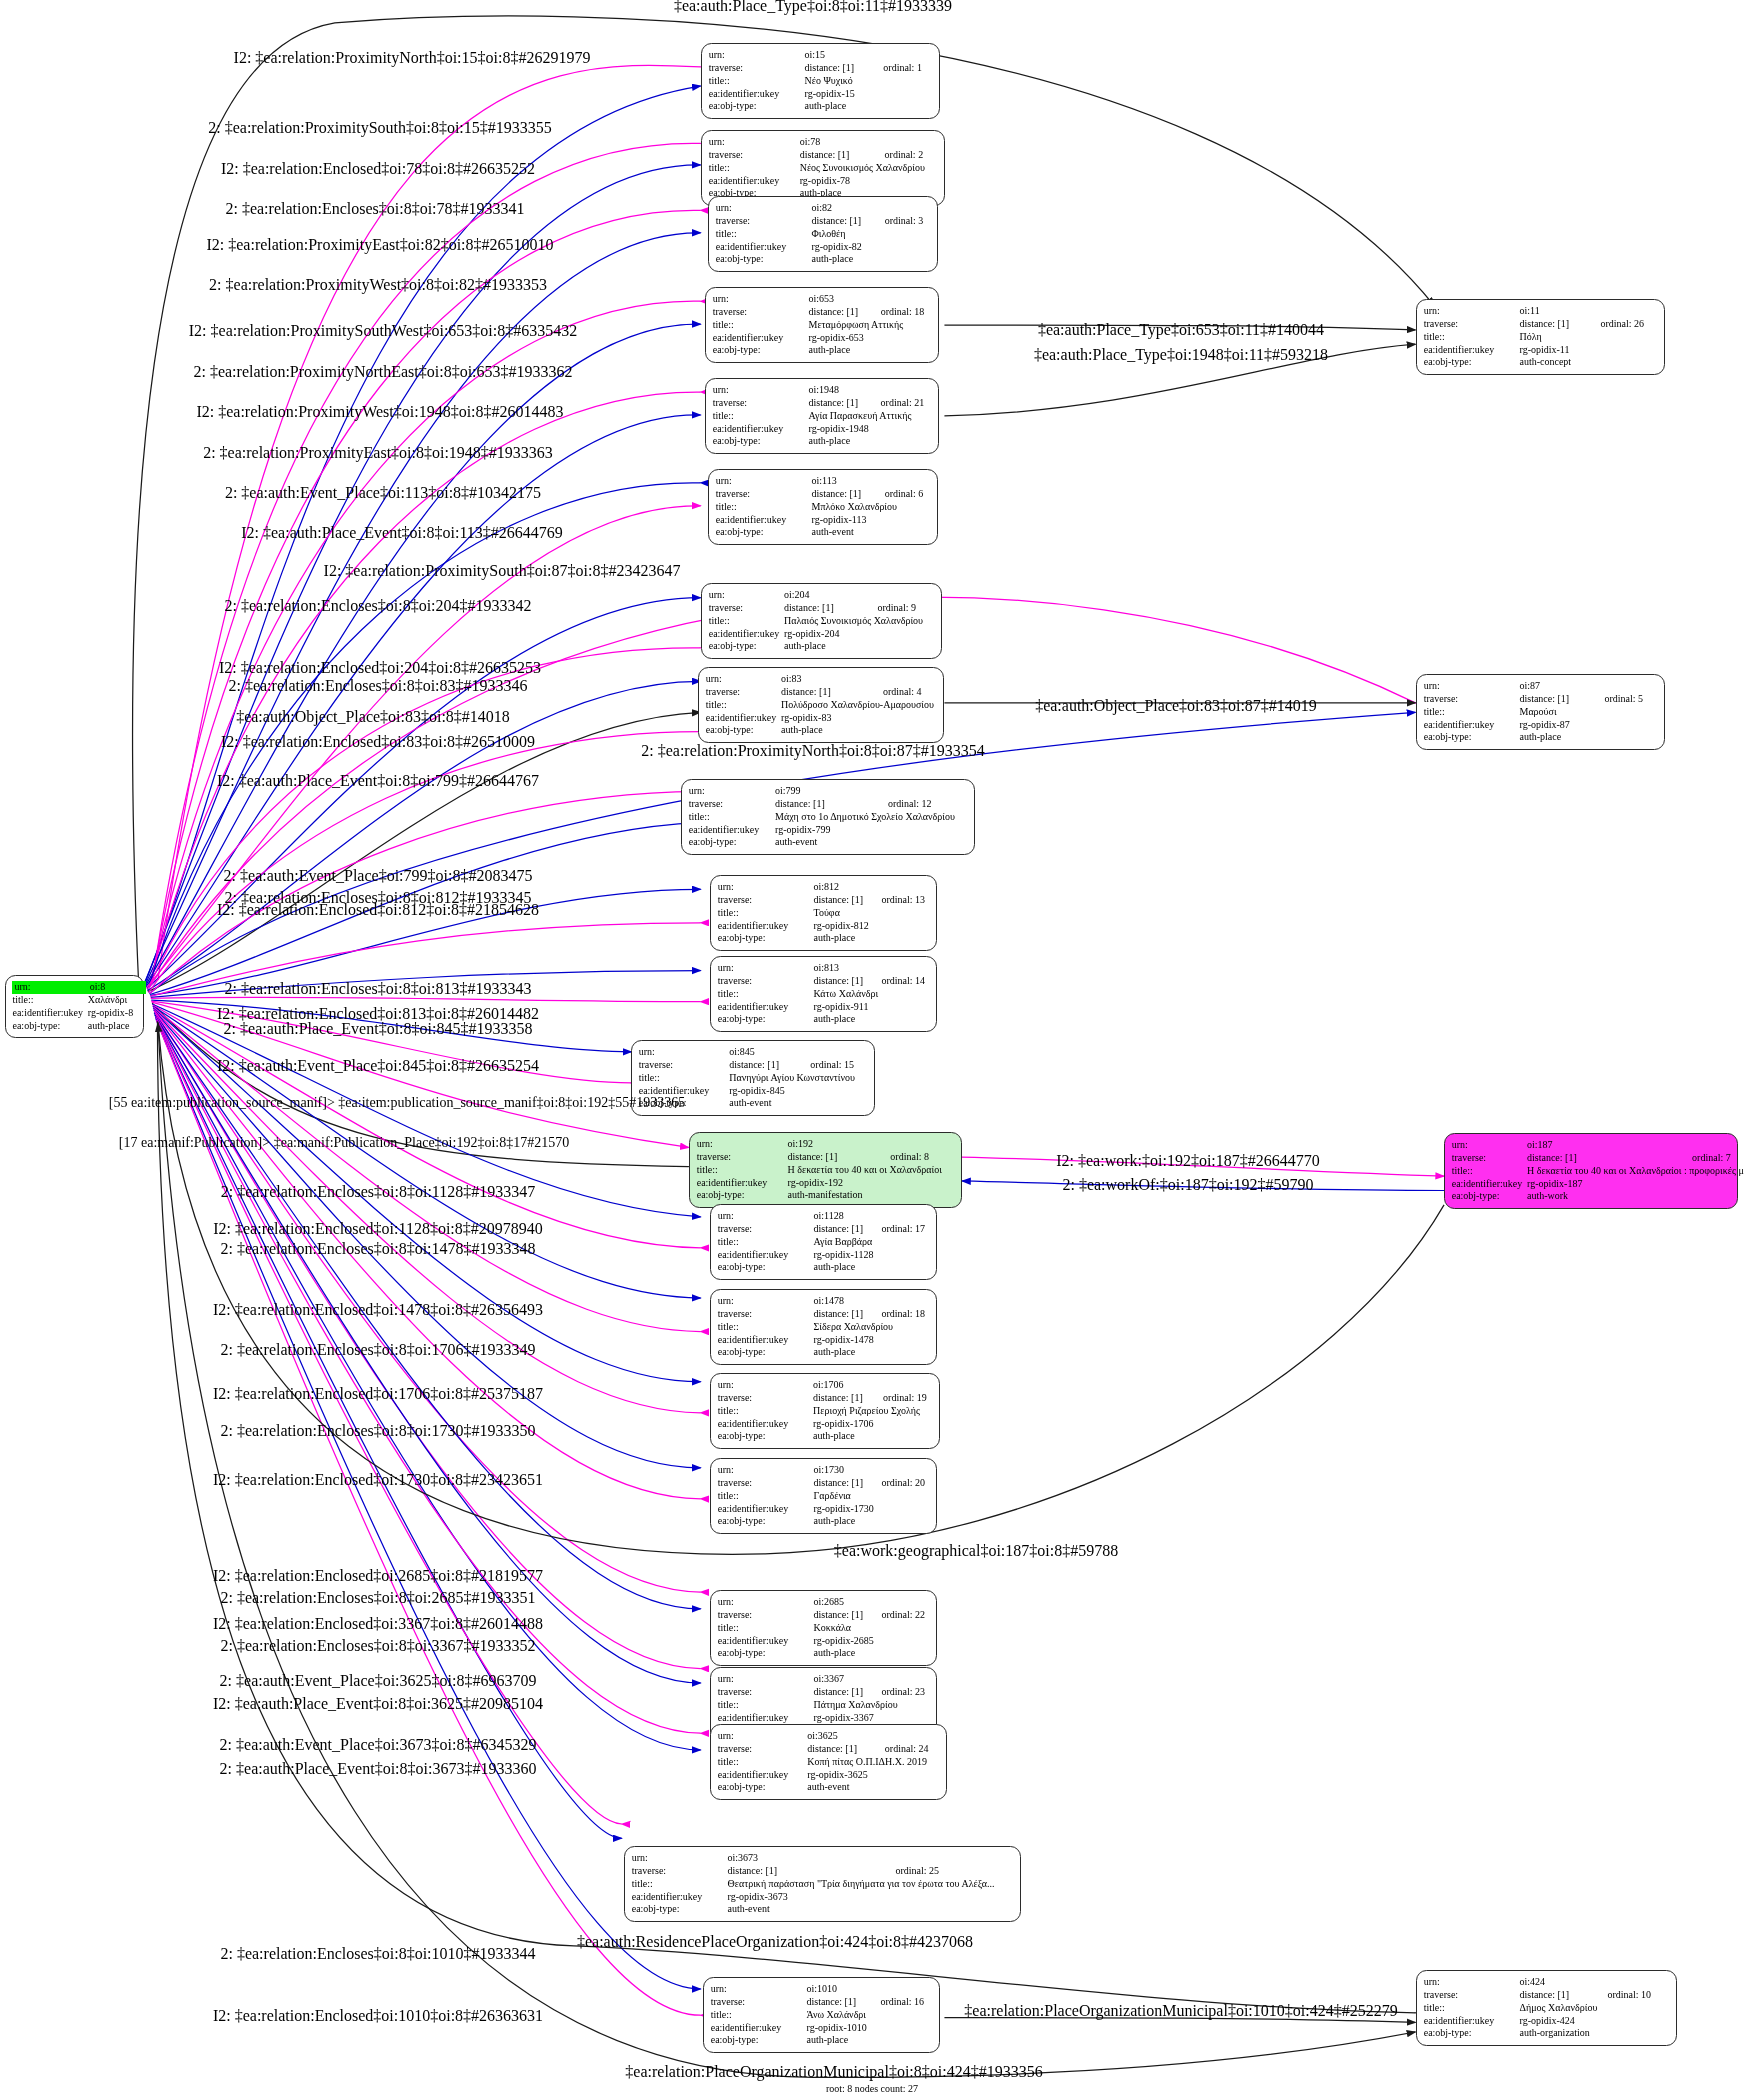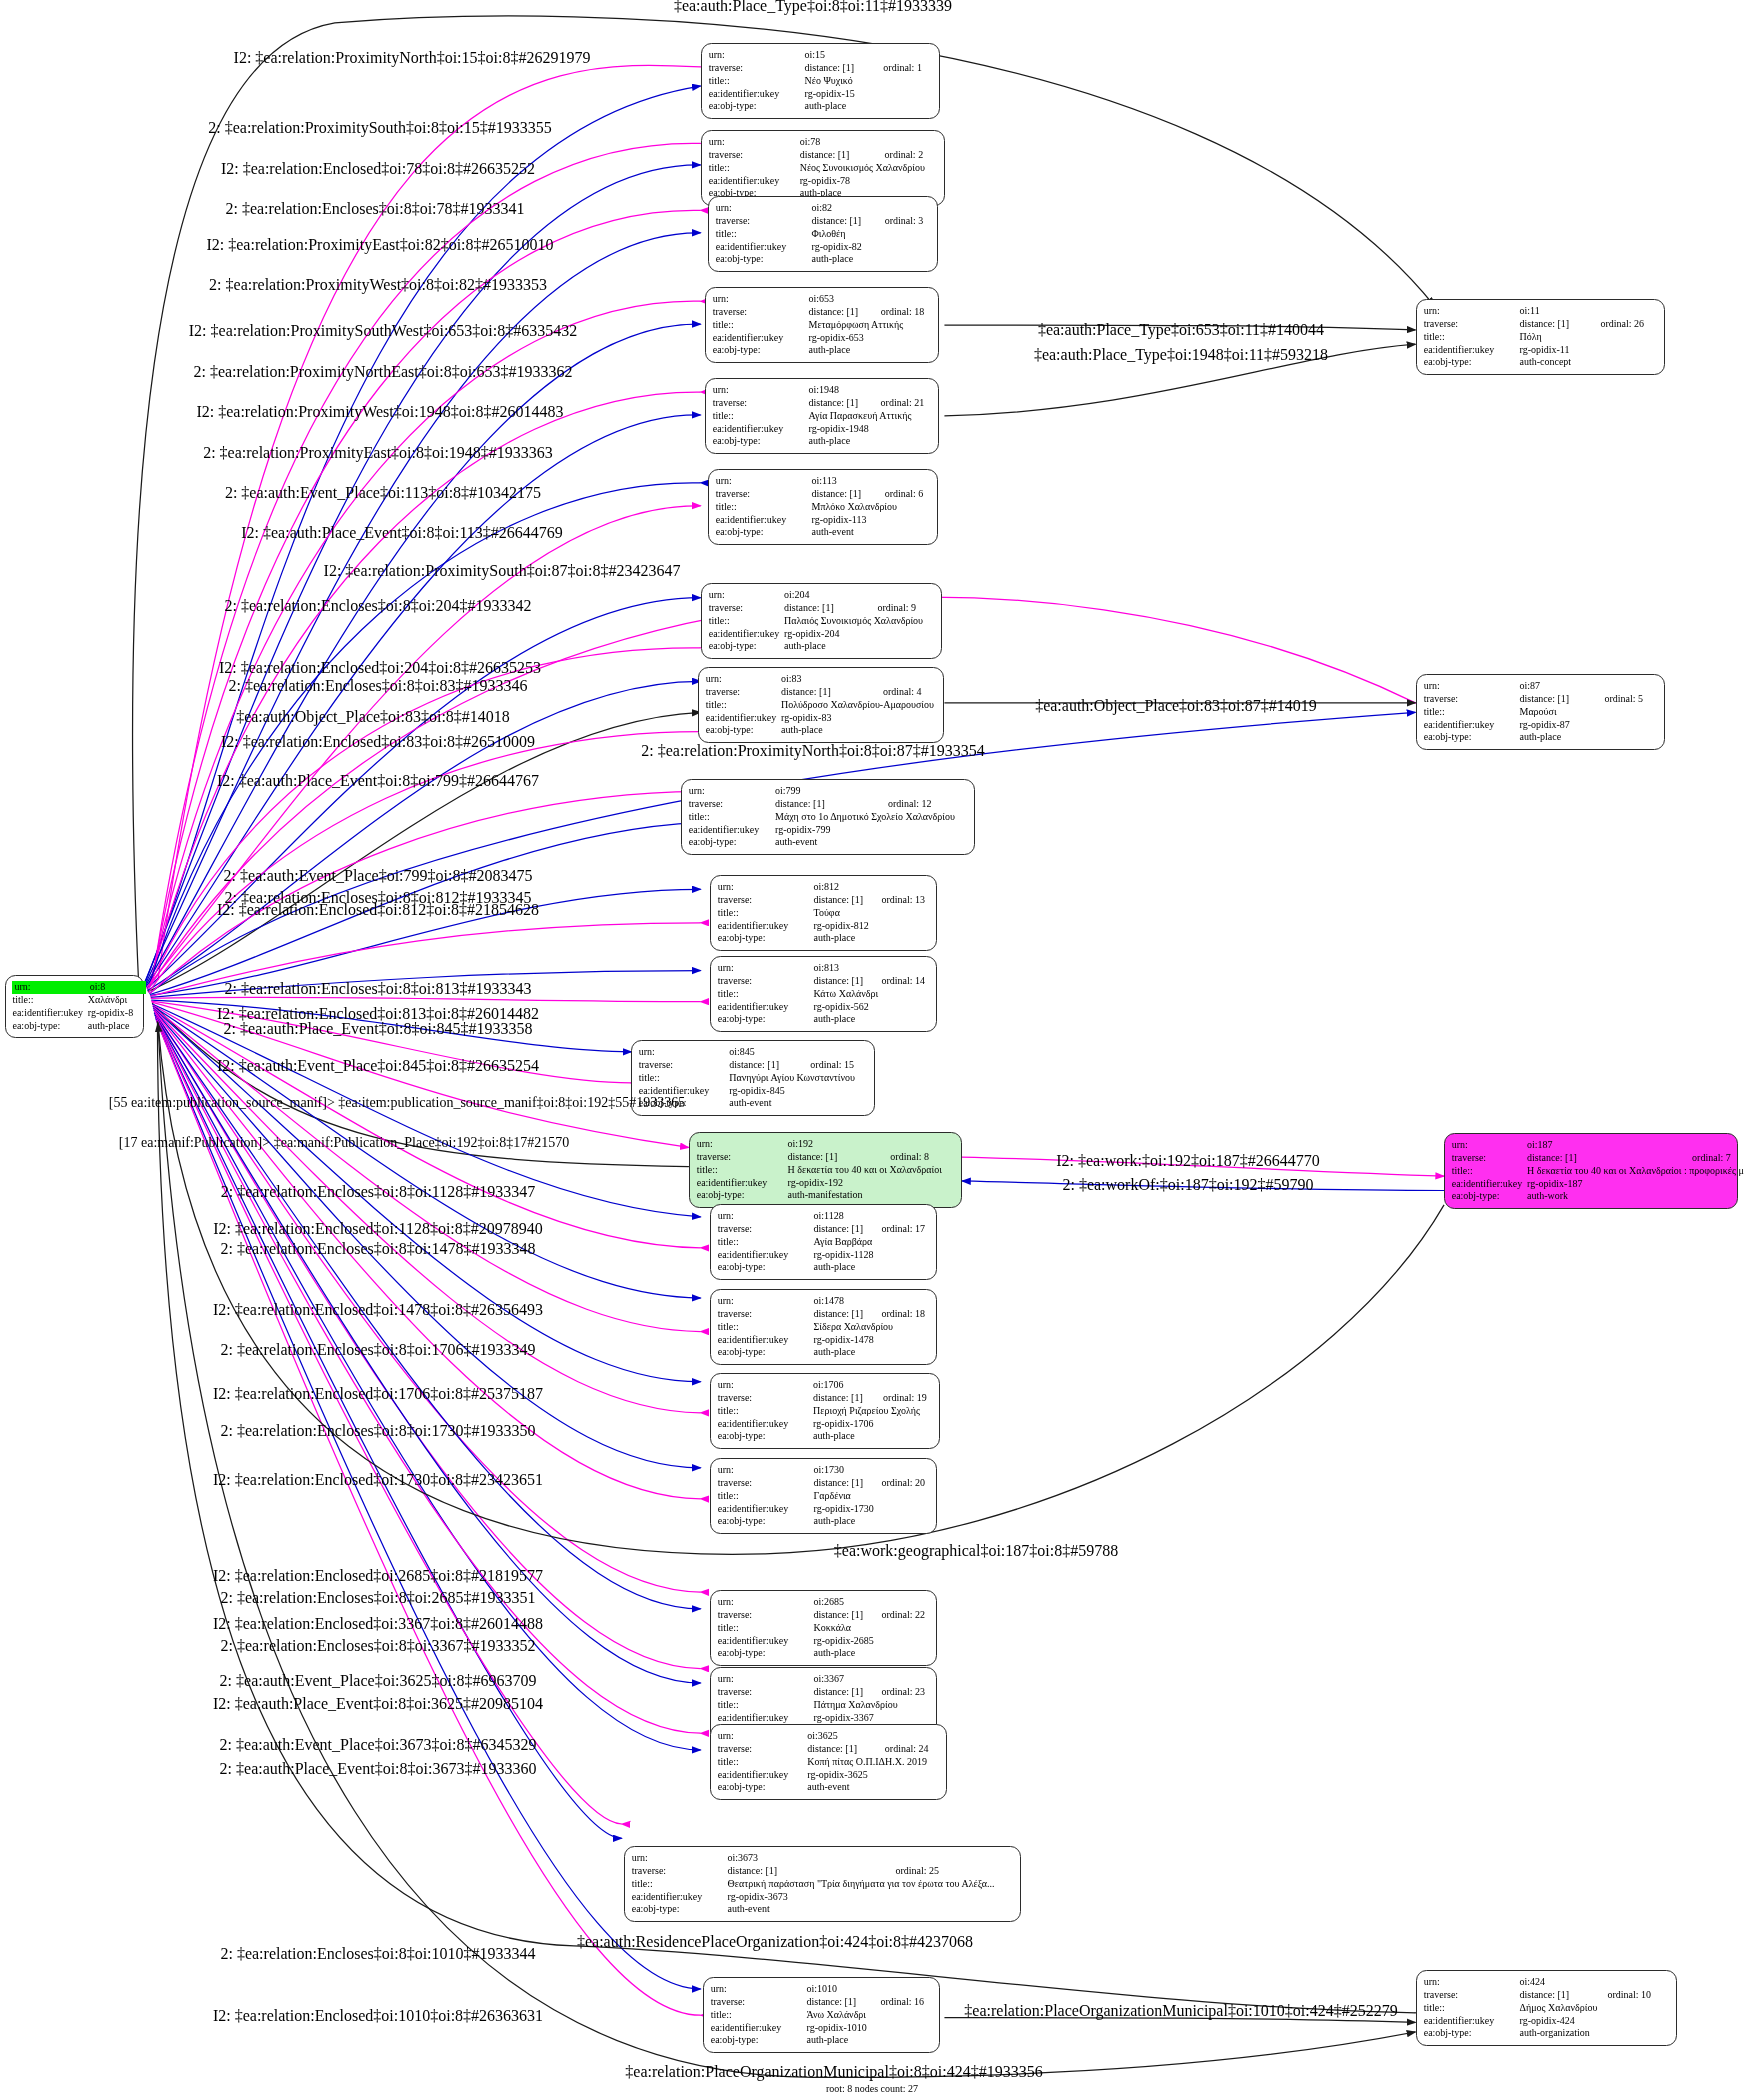--- a/index.html
+++ b/index.html
@@ -452,21 +452,21 @@
             <td class="k">traverse:</td>
             <td class="v">distance: [1]</td>
             <td class="v2">ordinal: 14</td>
           </tr>
       <tr>
             <td class="k">title::</td>
             <td class="v" colspan="2">Κάτω Χαλάνδρι</td>
           </tr>
       <tr>
             <td class="k">ea:identifier:ukey</td>
-            <td class="v" colspan="2">rg-opidix-562</td>
+            <td class="v" colspan="2">rg-opidix-911</td>
           </tr>
       <tr>
             <td class="k">ea:obj-type:</td>
             <td class="v" colspan="2">auth-place</td>
           </tr>
     </tbody>
       </table>
   </div>
 
   <div class="node" style="left:631px;top:1040px;width:244px;">

